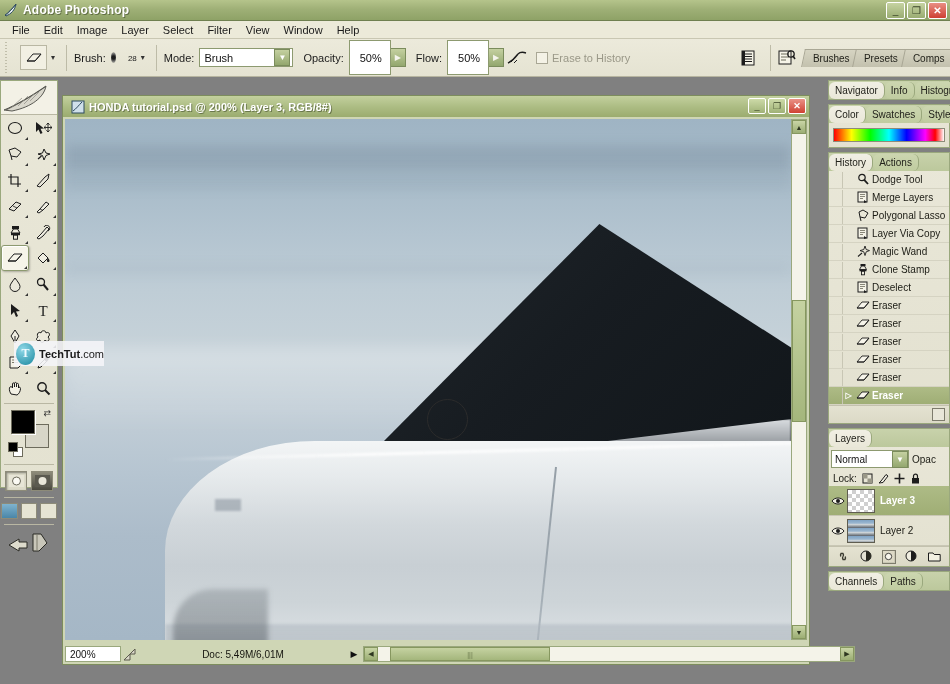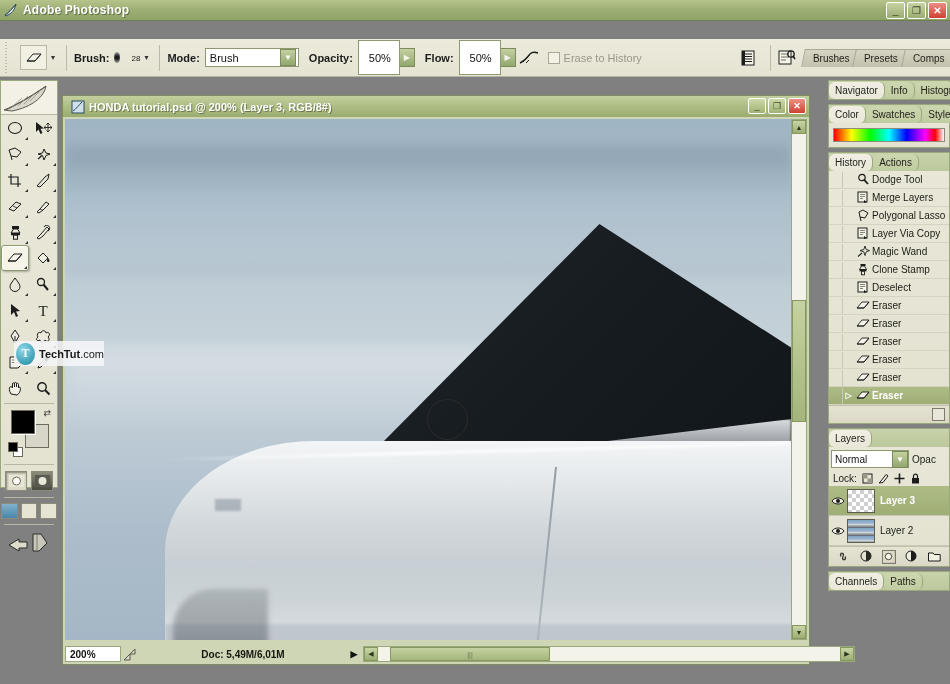--- a/index.html
+++ b/index.html
@@ -65,21 +65,21 @@
   .opt-toolicon {
     width: 27px; height: 25px; margin-left: 6px;
     border: 1px solid #b9b7a3; background: #f2f0e3;
     display: flex; align-items: center; justify-content: center;
   }
   .opt-drop-arrow {
     width: 12px; height: 22px; display: flex; align-items: center; justify-content: center;
     color: #333; font-size: 8px;
   }
   .opt-sep { width: 1px; height: 26px; background: #bdbba7; margin: 0 7px; }
-  .opt-label { color: #1b1b1b; font-size: 11px; margin-right: 5px; font-weight: bold; }
+  .opt-label { color: #1b1b1b; font-size: 11px; margin-right: 5px; }
   .opt-brushprev {
     width: 26px; height: 30px; display:flex; flex-direction:row;
     align-items:center; justify-content:center;gap:12px;
   }
   .brush-dot {
     width: 11px; height: 11px; border-radius: 50%;
     background: radial-gradient(circle, #1c1c1c 25%, #6a6a6a 60%, #cfcdbe 100%);
   }
   .brush-num { font-size: 8px; color: #222; margin-top:1px; }
   .opt-select {
@@ -320,21 +320,21 @@
     border: 1px solid #86975f;
     display: flex; align-items: center; justify-content: center;
     font-size: 7px; color: #2e3720;
   }
   .sb-thumb {
     background: linear-gradient(to bottom,#c5d2a1,#a4b67c);
     border: 1px solid #86975f;
   }
   .statusbar {
     position: absolute; left: 2px; bottom: 2px; width: 296px; height: 16px;
-    display: flex; align-items: flex-end; font-weight: bold;
+    display: flex; align-items: flex-end;
   }
   .sb-zoom {
     width: 56px; height: 16px; background: #ffffff; border: 1px solid #9aa87d;
     display: flex; align-items: center; padding-left: 4px; font-size: 10px; color:#111;
   }
   .sb-grip2 { width: 18px; height: 16px; display:flex;align-items:center;justify-content:center; }
   .sb-docinfo {
     flex: 1; height: 16px; display: flex; align-items: center; justify-content: center;
     font-size: 10px; color: #16160f;
   }
@@ -436,20 +436,31 @@
       </svg>
     </div>
     <div class="tb-title">Adobe Photoshop</div>
     <div class="win-btns">
       <div class="win-btn">_</div>
       <div class="win-btn">❐</div>
       <div class="win-btn close">✕</div>
     </div>
   </div>
 
+  <div class="menubar">
+    <div class="menu-item">File</div>
+    <div class="menu-item">Edit</div>
+    <div class="menu-item">Image</div>
+    <div class="menu-item">Layer</div>
+    <div class="menu-item">Select</div>
+    <div class="menu-item">Filter</div>
+    <div class="menu-item">View</div>
+    <div class="menu-item">Window</div>
+    <div class="menu-item">Help</div>
+  </div>
 
   <div class="optionsbar">
     <div class="grip"></div>
 
     <div class="opt-toolicon">
       <svg width="20" height="14" viewBox="0 0 20 14">
         <path d="M3 10 L9 3 L17 3 L11 10 Z" fill="#f2f0e5" stroke="#232323" stroke-width="1"></path>
         <path d="M3 10 L11 10 L17 3" fill="none" stroke="#232323" stroke-width="1"></path>
       </svg>
     </div>

